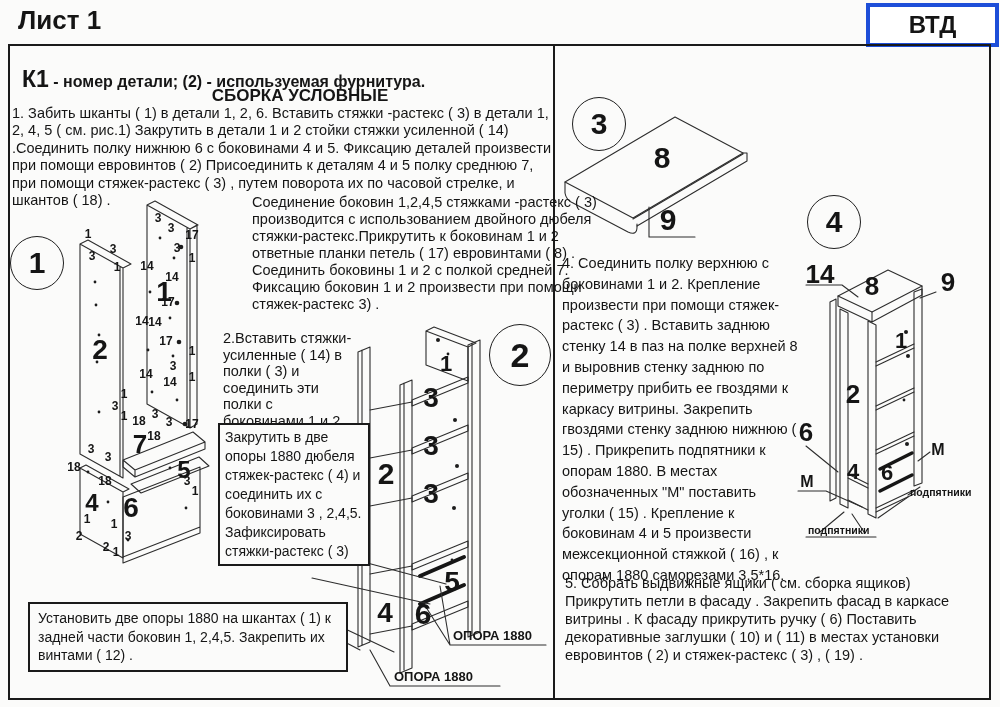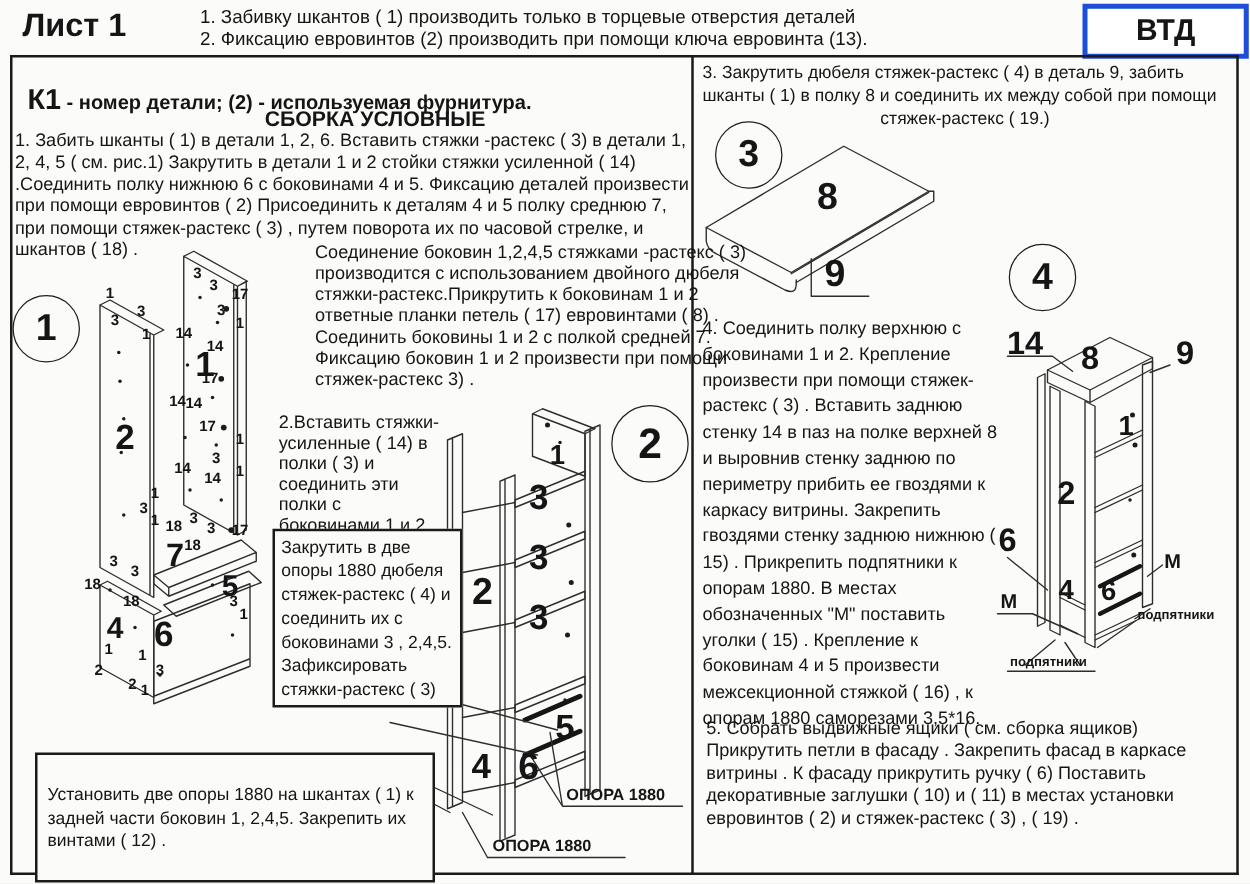--- a/index.html
+++ b/index.html
@@ -16,21 +16,21 @@
   .right-panel{left:553px;top:44px;width:436px;height:652px;border-left:none;}
   .legend-title{left:22px;top:50px;font-size:16px;font-weight:bold;}
   .legend-line{left:22px;top:66px;font-size:16px;font-weight:bold;text-align:center;}
   .legend-line .k1{font-size:23px;}
   .asm-title{left:140px;top:86px;width:320px;text-align:center;font-size:17px;font-weight:bold;}
   .step1{left:12px;top:105px;width:540px;font-size:14.5px;line-height:17.4px;}
   .join-note{left:223px;top:194px;width:346px;font-size:14.5px;line-height:17px;margin-left:29px;}
   .step2{left:223px;top:330px;width:130px;font-size:14.5px;line-height:16.5px;}
   .boxed-note{left:218px;top:423px;width:138px;border:2px solid #1a1a1a;padding:3px 5px;
               font-size:14px;line-height:19px;background:#fbfbfa;}
-  .bottom-note{left:28px;top:602px;width:300px;border:2px solid #1a1a1a;padding:22px 8px;
+  .bottom-note{left:28px;top:602px;width:300px;border:2px solid #1a1a1a;padding:5px 8px;
                font-size:14px;line-height:18.5px;background:#fbfbfa;}
   .step3{left:562px;top:48px;width:424px;font-size:14px;line-height:18.5px;white-space:nowrap;}
   .step3 .c{white-space:normal;text-align:center;width:420px;}
   .step4{left:562px;top:253px;width:240px;font-size:14.5px;line-height:20.8px;}
   .step5{left:565px;top:574px;width:424px;font-size:14.5px;line-height:18px;}
   .circ{border:1.6px solid #1f1f1f;border-radius:50%;display:flex;align-items:center;
         justify-content:center;font-weight:bold;background:transparent;}
   .c1{left:10px;top:236px;width:52px;height:52px;font-size:30px;}
   .c2{left:489px;top:324px;width:60px;height:60px;font-size:34px;}
   .c3{left:572px;top:97px;width:52px;height:52px;font-size:30px;}
@@ -117,46 +117,37 @@
         <circle cx="454" cy="508" r="2"></circle>
         <circle cx="452" cy="560" r="1.4"></circle>
       <circle cx="906" cy="332" r="2"></circle>
         <circle cx="908" cy="356" r="2"></circle>
         <circle cx="904" cy="400" r="1.4"></circle>
         <circle cx="907" cy="444" r="2"></circle>
     </g>
   </svg>
 
   <div class="abs hdr-title">Лист 1</div>
-  <div class="abs hdr-notes">
-    <div>1. Забивку шкантов  ( 1)   производить только в торцевые отверстия деталей</div>
-    <div>2. Фиксацию евровинтов (2) производить при помощи ключа евровинта (13).</div>
-  </div>
   <div class="abs stamp">
     <span>ВТД</span>
   </div>
 
   <div class="abs panel left-panel"></div>
   <div class="abs panel right-panel"></div>
 
   <div class="abs legend-line">
     <span class="k1">К1</span><span> - номер детали;  (2) - используемая фурнитура.</span>
   </div>
   <div class="abs asm-title">СБОРКА УСЛОВНЫЕ</div>
   <div class="abs step1">1. Забить шканты  ( 1)  в детали 1, 2, 6. Вставить стяжки -растекс  ( 3)  в детали 1, 2, 4, 5  ( см. рис.1)  Закрутить в детали 1 и 2 стойки стяжки усиленной ( 14) .Соединить полку нижнюю 6 с боковинами 4 и 5. Фиксацию деталей произвести при помощи евровинтов  ( 2)  Присоединить к деталям 4 и 5 полку среднюю 7, при помощи стяжек-растекс  ( 3) , путем поворота их по часовой стрелке, и шкантов ( 18) .</div>
   <div class="abs join-note">Соединение боковин 1,2,4,5 стяжками -растекс  ( 3)  производится с использованием двойного дюбеля стяжки-растекс.Прикрутить к боковинам 1 и 2 ответные планки петель  ( 17)  евровинтами ( 8) . Соединить боковины 1 и 2 с полкой средней 7. Фиксацию боковин 1 и 2 произвести при помощи стяжек-растекс 3) .</div>
   <div class="abs step2">2.Вставить стяжки-усиленные ( 14)  в полки  ( 3) и соединить эти полки с боковинами 1 и 2.</div>
   <div class="abs boxed-note">Закрутить в две опоры 1880 дюбеля стяжек-растекс  ( 4) и соединить их с боковинами 3 , 2,4,5. Зафиксировать стяжки-растекс  ( 3)</div>
   <div class="abs bottom-note">Установить две опоры 1880 на шкантах  ( 1) к задней части боковин 1, 2,4,5. Закрепить их винтами  ( 12)  .</div>
 
-  <div class="abs step3">
-    <div>3. Закрутить дюбеля стяжек-растекс  ( 4)   в деталь 9, забить</div>
-    <div>шканты  ( 1)   в полку 8 и соединить их между собой при помощи</div>
-    <div class="c">стяжек-растекс  ( 19.)</div>
-  </div>
   <div class="abs step4">4. Соединить полку верхнюю с боковинами 1 и 2. Крепление произвести при помощи стяжек-растекс  ( 3)  . Вставить заднюю стенку 14 в паз на полке верхней 8 и выровнив стенку заднюю по периметру прибить ее гвоздями к каркасу витрины. Закрепить гвоздями стенку заднюю нижнюю  ( 15)  . Прикрепить подпятники к опорам 1880. В местах обозначенных "М" поставить уголки ( 15)  . Крепление к боковинам 4 и 5 произвести межсекционной стяжкой  ( 16)  , к опорам 1880 саморезами 3,5*16.</div>
   <div class="abs step5">5. Собрать выдвижные ящики  ( см. сборка ящиков) Прикрутить петли в фасаду . Закрепить фасад в каркасе витрины . К фасаду прикрутить ручку ( 6)   Поставить декоративные заглушки  ( 10)   и  ( 11)   в местах установки евровинтов  ( 2)   и стяжек-растекс  ( 3)  , ( 19)  .</div>
 
   <div class="abs circ c1">1</div>
   <div class="abs circ c2">2</div>
   <div class="abs circ c3">3</div>
   <div class="abs circ c4">4</div>
 
   <span class="pl" style="left:100px;top:350px;font-size:28px">2</span>
   <span class="pl" style="left:164px;top:292px;font-size:28px">1</span>

